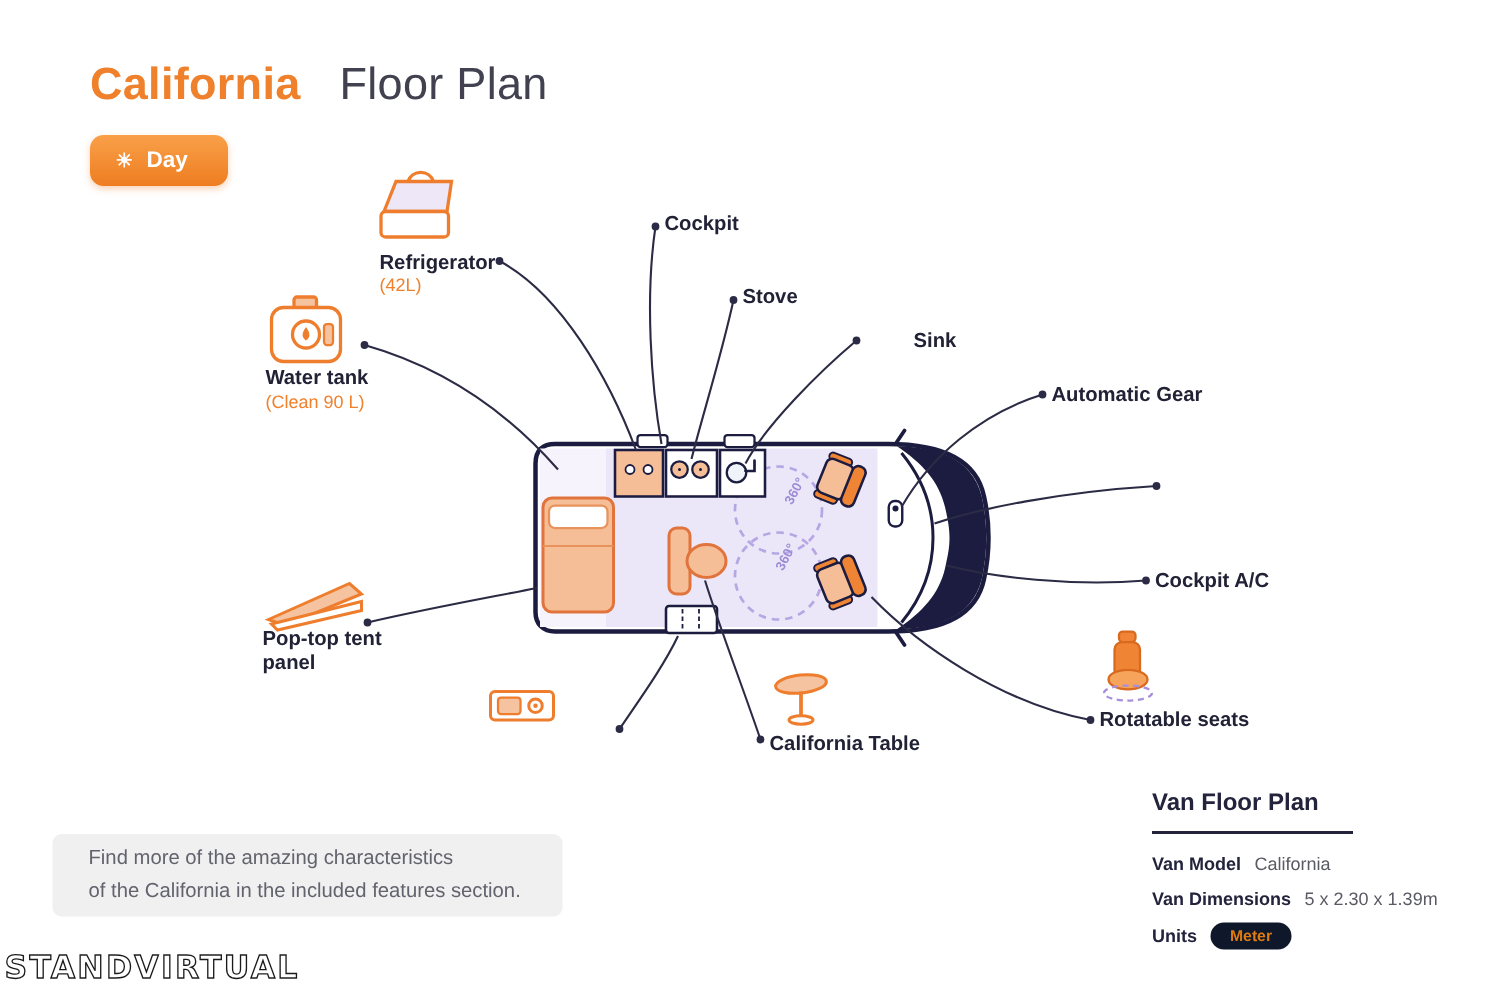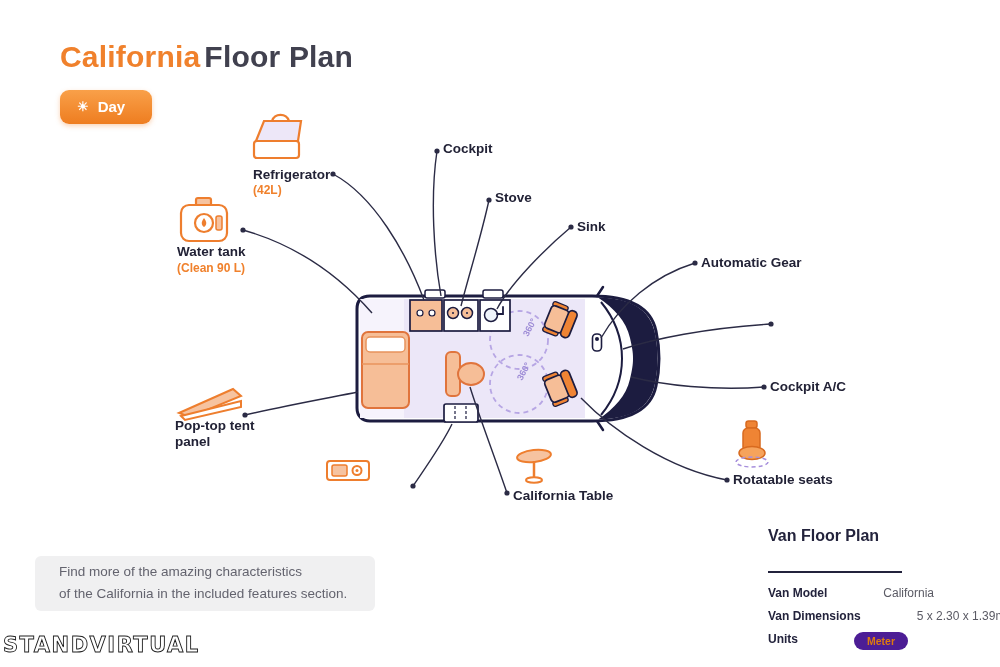--- a/index.html
+++ b/index.html
@@ -2,41 +2,41 @@
 <html><head>
 <meta charset="utf-8">
 <style>
   * { margin:0; padding:0; box-sizing:border-box; }
   body { font-family:"Liberation Sans", sans-serif; background:#fff; }
   .stage { position:relative; width:1000px; height:667px; background:#ffffff; overflow:hidden; }
   .layer-svg { position:absolute; left:0; top:0; z-index:1; }
 
   h1.title { position:absolute; left:60px; top:40px; font-size:30px; font-weight:600; letter-spacing:.2px; z-index:2; }
   h1.title .brand { color:#F0812C; }
-  h1.title .rest  { color:#41414F; margin-left:4px; font-weight:700; }
+  h1.title .rest  { color:#41414F; margin-left:26px; font-weight:400; }
 
   .day-btn { position:absolute; left:60px; top:90px; z-index:3; display:inline-flex; align-items:center; gap:9px;
              background:linear-gradient(180deg,#F9A049,#EE7D20); color:#fff; border:none; border-radius:9px;
              padding:8px 27px 9px 17px; font-family:inherit; font-size:15px; font-weight:700; cursor:pointer;
              box-shadow:0 2px 5px rgba(240,129,44,.35); }
   .day-btn .sun { font-size:13px; line-height:1; }
 
   .lbl { position:absolute; z-index:2; font-weight:700; font-size:13.5px; color:#222236; line-height:1.2; }
-  .sub { position:absolute; z-index:2; font-weight:700; font-size:12px; color:#F0812C; line-height:1.2; }
+  .sub { position:absolute; z-index:2; font-weight:400; font-size:12px; color:#F0812C; line-height:1.2; }
 
   .note { position:absolute; z-index:2; left:35px; top:556px; width:340px; background:#F0F0F1; border-radius:6px;
           padding:5px 24px; font-size:13.5px; color:#63636E; line-height:1.65; }
 
   .panel { position:absolute; z-index:2; left:768px; top:527px; width:210px; }
-  .panel-heading { font-size:16px; font-weight:700; color:#23233C; padding-bottom:26px;
+  .panel-heading { font-size:16px; font-weight:700; color:#23233C; padding-bottom:9px;
                    border-bottom:2px solid #23233C; width:134px; margin-bottom:13px; }
-  .panel-row { display:flex; align-items:flex-start; margin-bottom:9px; font-size:12px;gap:47px; }
+  .panel-row { display:flex; align-items:center; margin-bottom:9px; font-size:12px; }
   .row-label { font-weight:700; color:#23233C; margin-right:9px; white-space:nowrap; }
   .row-value { color:#5A5A64; white-space:nowrap; }
-  .badge { background:#4c1d95; color:#DD7A10; font-weight:700; font-size:10.5px; padding:3px 13px; border-radius:9px; }
+  .badge { background:#0f172a; color:#DD7A10; font-weight:700; font-size:10.5px; padding:3px 13px; border-radius:9px; }
 </style>
 </head>
 <body>
 
 <div class="stage">
 
   <svg class="layer-svg" width="1000" height="667" viewBox="0 0 1000 667">
 
     <g>
       <path d="M 370 296 L 592 296 C 620 296 650 302 656 331 C 658 340 659 349 659 358.5
@@ -198,21 +198,21 @@
   </button>
 
   <div class="lbl" style="left:253px; top:167px">Refrigerator</div>
   <div class="sub" style="left:253px; top:183px">(42L)</div>
 
   <div class="lbl" style="left:177px; top:244px">Water tank</div>
   <div class="sub" style="left:177px; top:261px">(Clean 90 L)</div>
 
   <div class="lbl" style="left:443px; top:141px">Cockpit</div>
   <div class="lbl" style="left:495px; top:190px">Stove</div>
-  <div class="lbl" style="left:577px; top:219px">Sink</div>
+  <div class="lbl" style="left:609px; top:219px">Sink</div>
   <div class="lbl" style="left:701px; top:255px">Automatic Gear</div>
   <div class="lbl" style="left:770px; top:379px">Cockpit A/C</div>
   <div class="lbl" style="left:175px; top:418px; width:85px">Pop-top tent panel</div>
   <div class="lbl" style="left:513px; top:488px">California Table</div>
   <div class="lbl" style="left:733px; top:472px">Rotatable seats</div>
 
   <div class="note">
     <div>Find more of the amazing characteristics</div>
     <div>of the California in the included features section.</div>
   </div>

